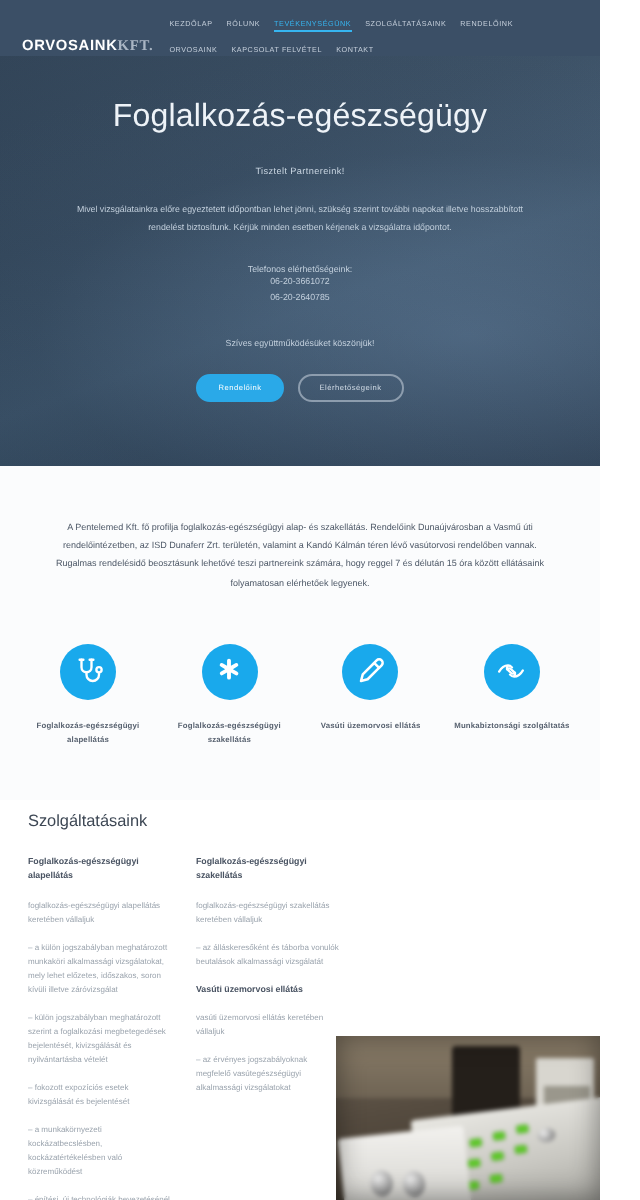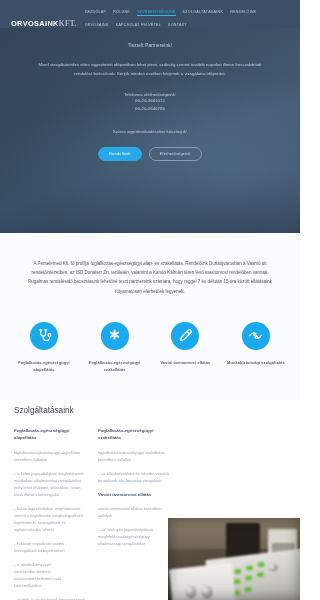--- a/index.html
+++ b/index.html
@@ -168,20 +168,21 @@
       <a class="nav-item" href="#">SZOLGÁLTATÁSAINK</a>
       <a class="nav-item" href="#">RENDELŐINK</a>
       <a class="nav-item" href="#">ORVOSAINK</a>
       <a class="nav-item" href="#">KAPCSOLAT FELVÉTEL</a>
       <a class="nav-item" href="#">KONTAKT</a>
     </div>
   </div>
 
   <div class="hero">
     <div class="hero-inner">
+      <h1 class="hero-title">Foglalkozás-egészségügy</h1>
       <div class="hero-sub">Tisztelt Partnereink!</div>
       <p class="hero-body">Mivel vizsgálatainkra előre egyeztetett időpontban lehet jönni, szükség szerint további napokat illetve hosszabbított rendelést biztosítunk. Kérjük minden esetben kérjenek a vizsgálatra időpontot.</p>
       <div class="hero-phones-label">Telefonos elérhetőségeink:</div>
       <div class="hero-phone">06-20-3661072</div>
       <div class="hero-phone">06-20-2640785</div>
       <div class="hero-closing">Szíves együttműködésüket köszönjük!</div>
       <div class="hero-buttons">
         <button class="btn btn-primary">Rendelőink</button>
         <button class="btn btn-outline">Elérhetőségeink</button>
       </div>

